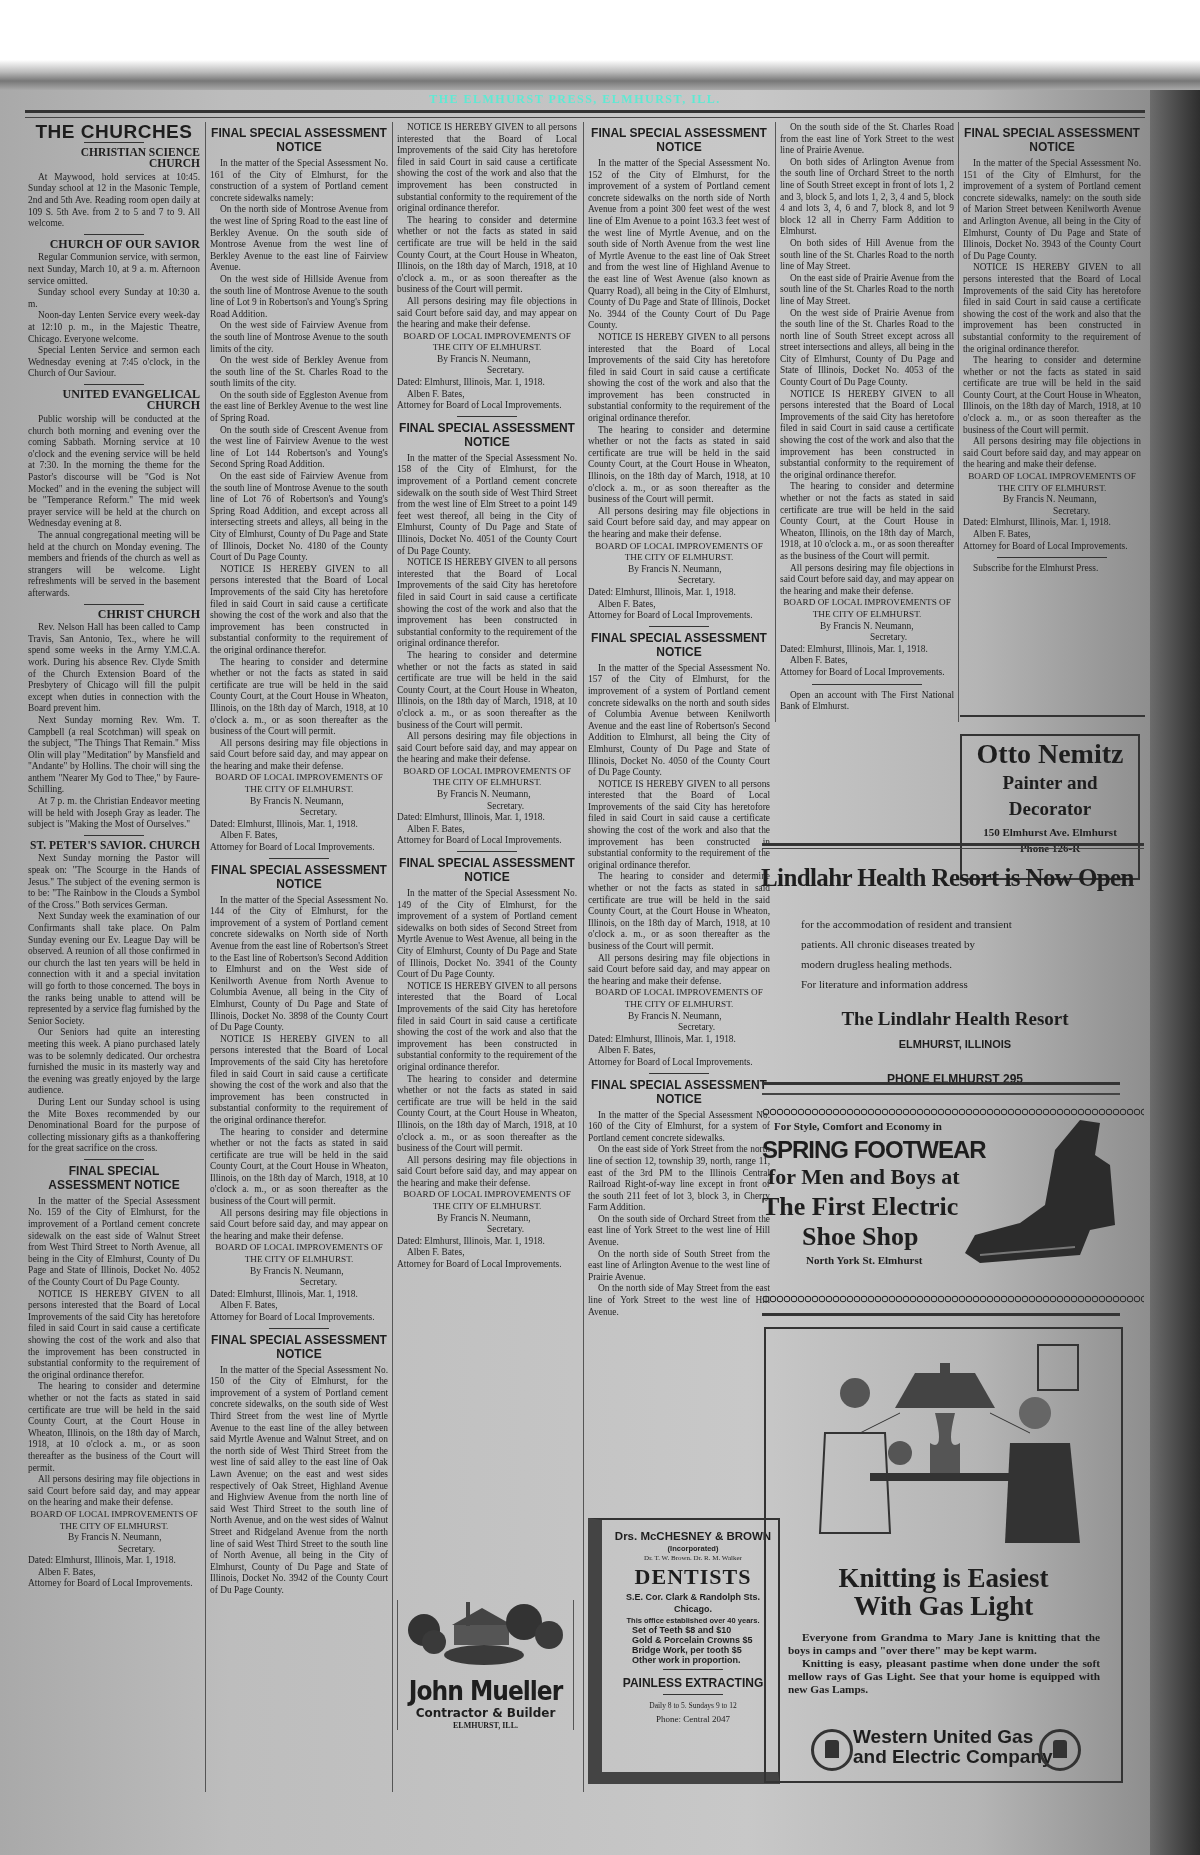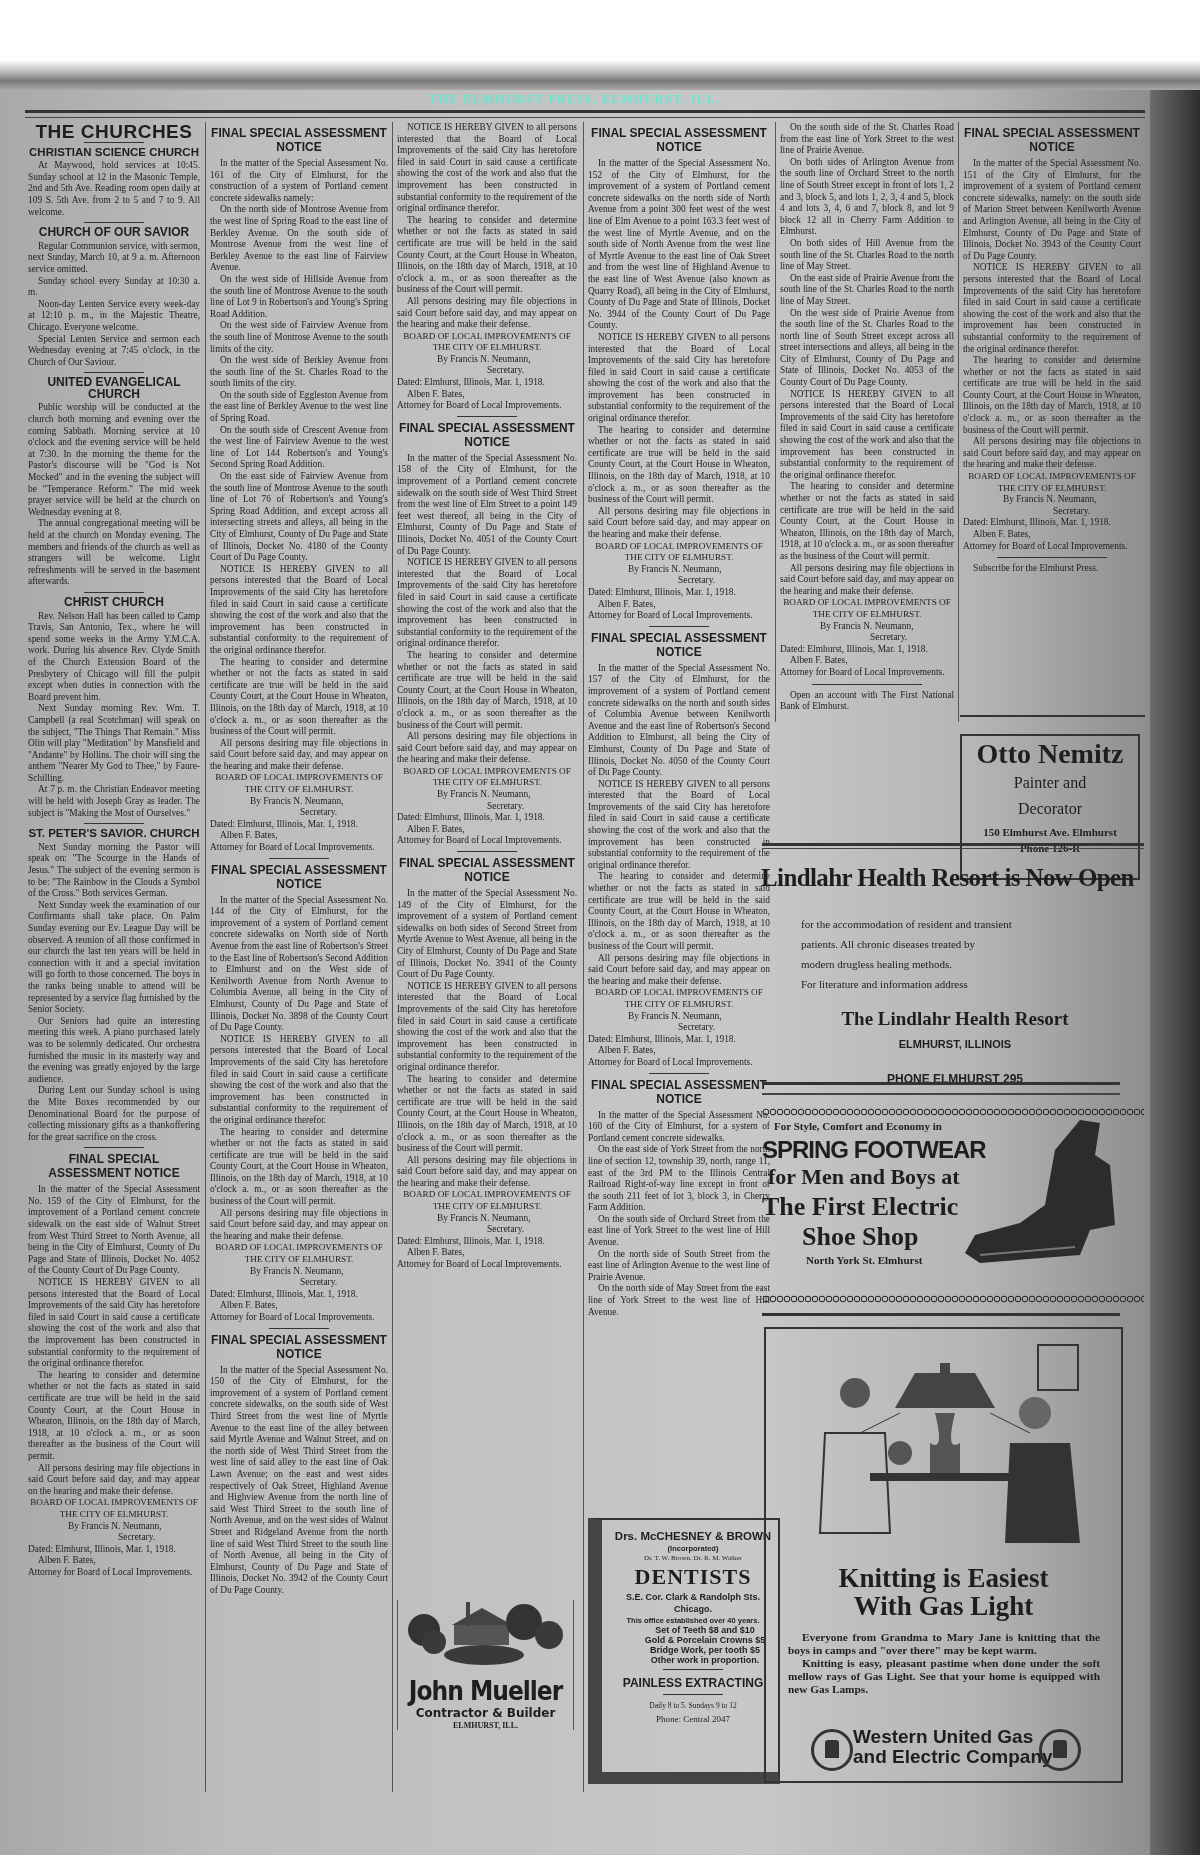--- a/index.html
+++ b/index.html
@@ -32,32 +32,32 @@
   .rule-thick { position:absolute; left:25px; width:1120px; height:3px; background:#333; }
   .rule-thin { position:absolute; left:25px; width:1120px; height:1px; background:#444; }
   .col {
     position:absolute; top:122px; font-size:9.4px; line-height:11.6px; text-align:justify;
     overflow:hidden;
   }
   .col p { margin:0; text-indent:10px; }
   .col .noind { text-indent:0; }
   .vline { position:absolute; top:122px; width:1px; background:#555; }
   .h-big { font-family:"Liberation Sans","DejaVu Sans",sans-serif; font-weight:bold; text-align:center; font-size:19px; letter-spacing:0.5px; margin:4px 0 3px; text-indent:0; }
-  .h-sub { font-family:Liberation Sans, sans-serif; font-weight:bold; text-align:center; font-size:11.5px; margin:3px 0 2px; text-indent:0; }
+  .h-sub { font-family:Liberation Serif, serif; font-weight:bold; text-align:right; font-size:11.5px; margin:3px 0 2px; text-indent:0; }
   .h-notice { font-family:"Liberation Sans","DejaVu Sans",sans-serif; font-weight:bold; text-align:center; font-size:12px; line-height:14px; margin:4px 0 4px; text-indent:0; }
   .sep { width:60px; height:1px; background:#333; margin:4px auto; }
   .sep-long { width:110px; height:1px; background:#333; margin:5px auto; }
   .board { text-align:center; text-indent:0; font-size:9.2px; }
   .sig { text-indent:0; padding-left:40px; }
   .sig2 { text-indent:0; padding-left:90px; }
   
   .ad-box { position:absolute; border:2px solid #333; }
   .nemitz { left:960px; top:734px; width:176px; height:142px; text-align:center; font-family:"Liberation Serif",serif; }
   .nemitz .n1 { font-size:28px; font-weight:bold; margin-top:2px; }
-  .nemitz .n2 { font-size:16px; font-weight:normal; line-height:26px; }
+  .nemitz .n2 { font-size:19px; font-weight:bold; line-height:26px; }
   .nemitz .n3 { font-size:11px; font-weight:bold; margin-top:4px; }
   .nemitz .n4 { font-size:11px; font-weight:bold; margin-top:4px; }
   .lindlahr { position:absolute; left:765px; top:864px; width:380px; font-family:"Liberation Serif",serif; }
   .lindlahr .l1 { font-size:25px; font-weight:bold; letter-spacing:-0.6px; margin-left:-4px; }
   .lindlahr .lp { font-size:11px; line-height:20px; margin-left:36px; margin-top:22px; }
   .lindlahr .l2 { font-size:19px; font-weight:bold; text-align:center; margin-top:14px; }
   .lindlahr .l3 { font-size:11px; font-weight:bold; text-align:center; margin-top:8px; font-family:"Liberation Sans",sans-serif; }
   .lindlahr .l4 { font-size:12px; font-weight:bold; text-align:center; margin-top:22px; font-family:"Liberation Sans",sans-serif; }
   .chain { position:absolute; left:762px; width:382px; height:8px;
     background: radial-gradient(circle at 4px 4px, transparent 2px, #333 2.5px, #333 3.3px, transparent 3.6px) 0 0/7px 8px repeat-x; }
@@ -78,21 +78,21 @@
   .gas .logo .txt { position:absolute; left:42px; top:0; font-family:"Liberation Sans",sans-serif; font-weight:bold; font-size:19px; line-height:20px; }
   .emblem { position:absolute; width:36px; height:36px; border:3px solid #333; border-radius:50%; top:2px; }
   .emblem:after { content:""; position:absolute; left:11px; top:8px; width:14px; height:18px; background:#333; border-radius:3px 3px 0 0; }
   .dentist { left:588px; top:1518px; width:170px; height:252px; text-align:center; font-family:"Liberation Sans",sans-serif; border-width:2px; border-left:14px solid #444; border-bottom:12px solid #444;padding-left:6px; }
   .dentist .d1 { font-size:11.5px; font-weight:bold; margin-top:10px; }
   .dentist .d2 { font-size:7.5px; font-weight:bold; margin-top:2px; }
   .dentist .d3 { font-size:7px; margin-top:1px; font-family:"Liberation Serif",serif; }
   .dentist .d4 { font-size:22px; font-weight:bold; letter-spacing:1px; margin-top:2px; font-family:"Liberation Serif",serif; }
   .dentist .d5 { font-size:9px; font-weight:bold; margin-top:2px; }
   .dentist .d6 { font-size:7.5px; font-weight:bold; margin-top:2px; }
-  .dentist .d7 { font-size:9px; font-weight:bold; line-height:10px; text-align:center; padding-left:24px; }
+  .dentist .d7 { font-size:9px; font-weight:bold; line-height:10px; text-align:left; padding-left:24px; }
   .dentist .d8 { font-size:12px; font-weight:bold; margin-top:6px; }
   .dentist .d9 { font-size:7.5px; margin-top:6px; font-family:"Liberation Serif",serif; }
   .dentist .d10 { font-size:9px; margin-top:4px; font-family:"Liberation Serif",serif; }
   .mueller { position:absolute; left:397px; top:1600px; width:175px; height:130px; border-left:1px solid #555; border-right:1px solid #555; text-align:center; }
   .mueller .scene { position:absolute; left:6px; top:0; width:165px; height:70px; }
   .mueller .m1 { position:absolute; top:76px; width:100%; font-family:"DejaVu Sans Condensed","DejaVu Sans",sans-serif; font-size:26px; font-weight:bold; letter-spacing:-1px; }
   .mueller .m2 { position:absolute; top:106px; width:100%; font-family:"DejaVu Sans",sans-serif; font-size:12px; font-weight:bold; }
   .mueller .m3 { position:absolute; top:121px; width:100%; font-size:8px; font-weight:bold; }
 </style>
 </head>

